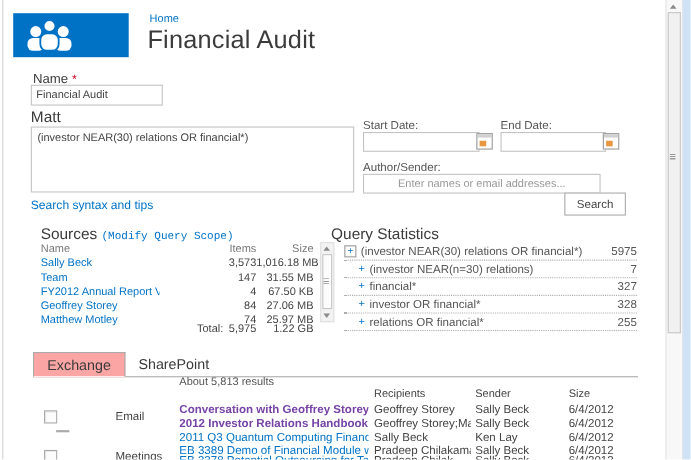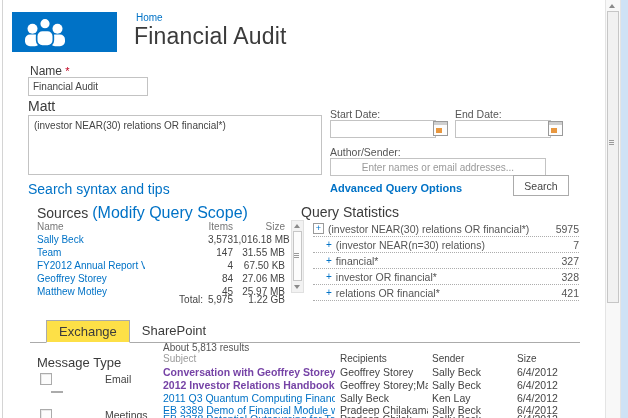--- a/index.html
+++ b/index.html
@@ -19,40 +19,40 @@
 
   
   .lbl{font-size:10.5px;color:#555;}
   .name-label{left:30px;top:64px;font-size:12px;color:#3b3b3b;}
   .req{color:#c00020;font-size:11px;}
   .txt{border:1px solid #c3c3c3;font-family:inherit;font-size:10px;color:#444;padding:1px 4px;background:#fff;}
   .name-input{left:28px;top:77px;width:110px;height:15px;}
   .sec-head{font-size:14px;color:#3b3b3b;}
   .query-label{left:28px;top:98px;}
   .query-box{left:28px;top:115px;width:282px;height:50px;resize:none;padding:4px 5px;line-height:12px;}
-  .syntax-link{left:28px;top:181px;font-size:14px;}
+  .syntax-link{left:28px;top:181px;font-size:11px;}
   .start-label{left:330px;top:108px;}
   .start-input{left:330px;top:120px;width:96px;height:14px;}
   .end-label{left:455px;top:108px;}
   .end-input{left:455px;top:120px;width:86px;height:14px;}
   .cal{width:13px;height:13px;border:1px solid #9a9a9a;background:#fdfdfd;cursor:pointer;}
   .cal1{left:433px;top:121px;}
   .cal2{left:548px;top:121px;}
   .cal .band{position:absolute;top:0;left:0;right:0;height:3px;background:#cfcfcf;}
   .cal .dot{position:absolute;bottom:2px;left:2px;width:6px;height:5px;background:#e8973f;}
   .author-label{left:330px;top:146px;}
   .author-input{left:330px;top:158px;width:206px;height:14px;text-align:center;}
   .author-input::placeholder{color:#999;}
   .adv-link{left:330px;top:182px;font-size:11px;font-weight:600;}
   .search-btn{left:513px;top:175px;width:56px;height:21px;background:#fff;border:1px solid #ababab;
     font-family:inherit;font-size:10.5px;color:#444;cursor:pointer;}
 
   
   .sources-head{left:37px;top:204px;}
-  .sources-head .mod{font-size:16px;font-weight:normal;}
+  .sources-head .mod{font-size:10px;font-weight:normal;font-family:Liberation Mono, monospace;}
   .src-table{left:37px;top:220px;width:248px;font-size:10px;}
   .src-row{display:grid;grid-template-columns:108px 88px 52px;line-height:13px;height:13px;white-space:nowrap;}
   .src-row .c2,.src-row .c3{text-align:right;}
   .src-hdr{color:#777;}
   .src-name{color:#0072c6;cursor:pointer;overflow:hidden;}
   .src-total{left:37px;top:294px;width:248px;font-size:10px;display:grid;grid-template-columns:166px 30px 52px;}
   .src-total span{text-align:right;white-space:nowrap;}
   
   .msb{left:291px;top:220px;width:11px;height:71px;background:#f2f2f2;border:1px solid #e0e0e0;}
   .msb .thumb{position:absolute;left:1px;top:10px;width:7px;height:48px;background:#fcfcfc;border:1px solid #c6c6c6;}
@@ -69,21 +69,21 @@
   .stat-row{display:flex;align-items:center;height:15px;border-bottom:1px dotted #adadad;white-space:nowrap;}
   .stat-row .cnt{margin-left:auto;}
   .stat-row.sub{padding-left:13px;}
   .plusbox{display:inline-block;width:9px;height:9px;border:1px solid #9a9a9a;background:#fff;color:#0072c6;
     font-size:9px;line-height:8px;text-align:center;margin-right:4px;cursor:pointer;}
   .plus{display:inline-block;color:#0072c6;font-size:10px;margin-right:4px;cursor:pointer;}
 
   
   .tabs{left:30px;top:320px;width:550px;display:flex;border-bottom:1px solid #ababab;}
   .tab{font-size:13px;color:#3b3b3b;padding:3px 12px 3px 12px;cursor:pointer;}
-  .tab.active{border:1px solid #ababab;border-bottom:1px solid #fff;background:#fde047;margin-bottom:-1px;margin-left:16px;}
+  .tab.active{border:1px solid #ababab;border-bottom:1px solid #fff;background:#fca5a5;margin-bottom:-1px;}
   .about{left:163px;top:342px;font-size:10px;color:#555;}
   .res-hdr{top:353px;font-size:10px;color:#9a9a9a;}
   .res-row{font-size:10.5px;white-space:nowrap;}
   .col-subj{left:163px;width:172px;overflow:hidden;}
   .col-rcpt{left:340px;width:88px;overflow:hidden;color:#444;}
   .col-sndr{left:432px;width:80px;overflow:hidden;color:#444;}
   .col-date{left:517px;width:60px;color:#444;}
   .subj-link{color:#0072c6;cursor:pointer;}
   .subj-link.visited{color:#7643a6;font-weight:bold;}
 
@@ -134,21 +134,20 @@
       <span class="dot"></span>
     </span>
   <div class="abs lbl end-label">End Date:</div>
   <input class="abs txt end-input" style="">
   <span class="abs cal cal2">
       <span class="band"></span>
       <span class="dot"></span>
     </span>
   <div class="abs lbl author-label">Author/Sender:</div>
   <input class="abs txt author-input" placeholder="Enter names or email addresses..." style="">
-  <a class="abs adv-link link">Advanced Query Options</a>
   <button class="abs search-btn">Search</button>
 
   <div class="abs sec-head sources-head">
     <span>Sources</span> <a class="link mod">(Modify Query Scope)</a>
   </div>
   <div class="abs src-table">
     <div class="src-row src-hdr">
       <span class="c1">Name</span>
       <span class="c2">Items</span>
       <span class="c3">Size</span>
@@ -168,21 +167,21 @@
       <span class="c2">4</span>
       <span class="c3">67.50 KB</span>
     </div>
     <div class="src-row">
       <span class="c1 src-name">Geoffrey Storey</span>
       <span class="c2">84</span>
       <span class="c3">27.06 MB</span>
     </div>
     <div class="src-row">
       <span class="c1 src-name">Matthew Motley</span>
-      <span class="c2">45</span>
+      <span class="c2">74</span>
       <span class="c3">25.97 MB</span>
     </div>
   </div>
   <div class="abs msb">
     <span class="tri-up"></span>
     <span class="thumb"></span>
     <span class="grip"></span>
     <span class="tri-dn"></span>
   </div>
   <div class="abs src-total">
@@ -209,45 +208,43 @@
       <span class="cnt">327</span>
     </div>
     <div class="stat-row sub">
       <span class="plus">+</span>
       <span>investor OR financial*</span>
       <span class="cnt">328</span>
     </div>
     <div class="stat-row sub">
       <span class="plus">+</span>
       <span>relations OR financial*</span>
-      <span class="cnt">421</span>
+      <span class="cnt">255</span>
     </div>
   </div>
 
   <div class="abs tabs">
     <div class="tab active">Exchange</div>
     <div class="tab">SharePoint</div>
   </div>
   <div class="abs about">About 5,813 results</div>
 
-  <div class="abs mt-head">Message Type</div>
   <div class="abs cbrow" style="top:373px;">
     <span class="cb"></span>
     <span>Email</span>
   </div>
   <div class="abs cbrow" style="top:391px;flex-direction:column;">
     <span class="cb"></span>
     <span>Contacts</span>
   </div>
   <div class="abs cbrow" style="top:409px;">
     <span class="cb"></span>
     <span>Meetings</span>
   </div>
 
-  <div class="abs res-hdr col-subj">Subject</div>
   <div class="abs res-hdr col-rcpt">Recipients</div>
   <div class="abs res-hdr col-sndr">Sender</div>
   <div class="abs res-hdr col-date">Size</div>
 
   <div class="abs res-row col-subj" style="top:366px;"><span class="subj-link visited">Conversation with Geoffrey Storey</span></div>
   <div class="abs res-row col-rcpt" style="top:366px;">Geoffrey Storey</div>
   <div class="abs res-row col-sndr" style="top:366px;">Sally Beck</div>
   <div class="abs res-row col-date" style="top:366px;">6/4/2012</div>
 
   <div class="abs res-row col-subj" style="top:379px;"><span class="subj-link visited">2012 Investor Relations Handbook</span></div>

